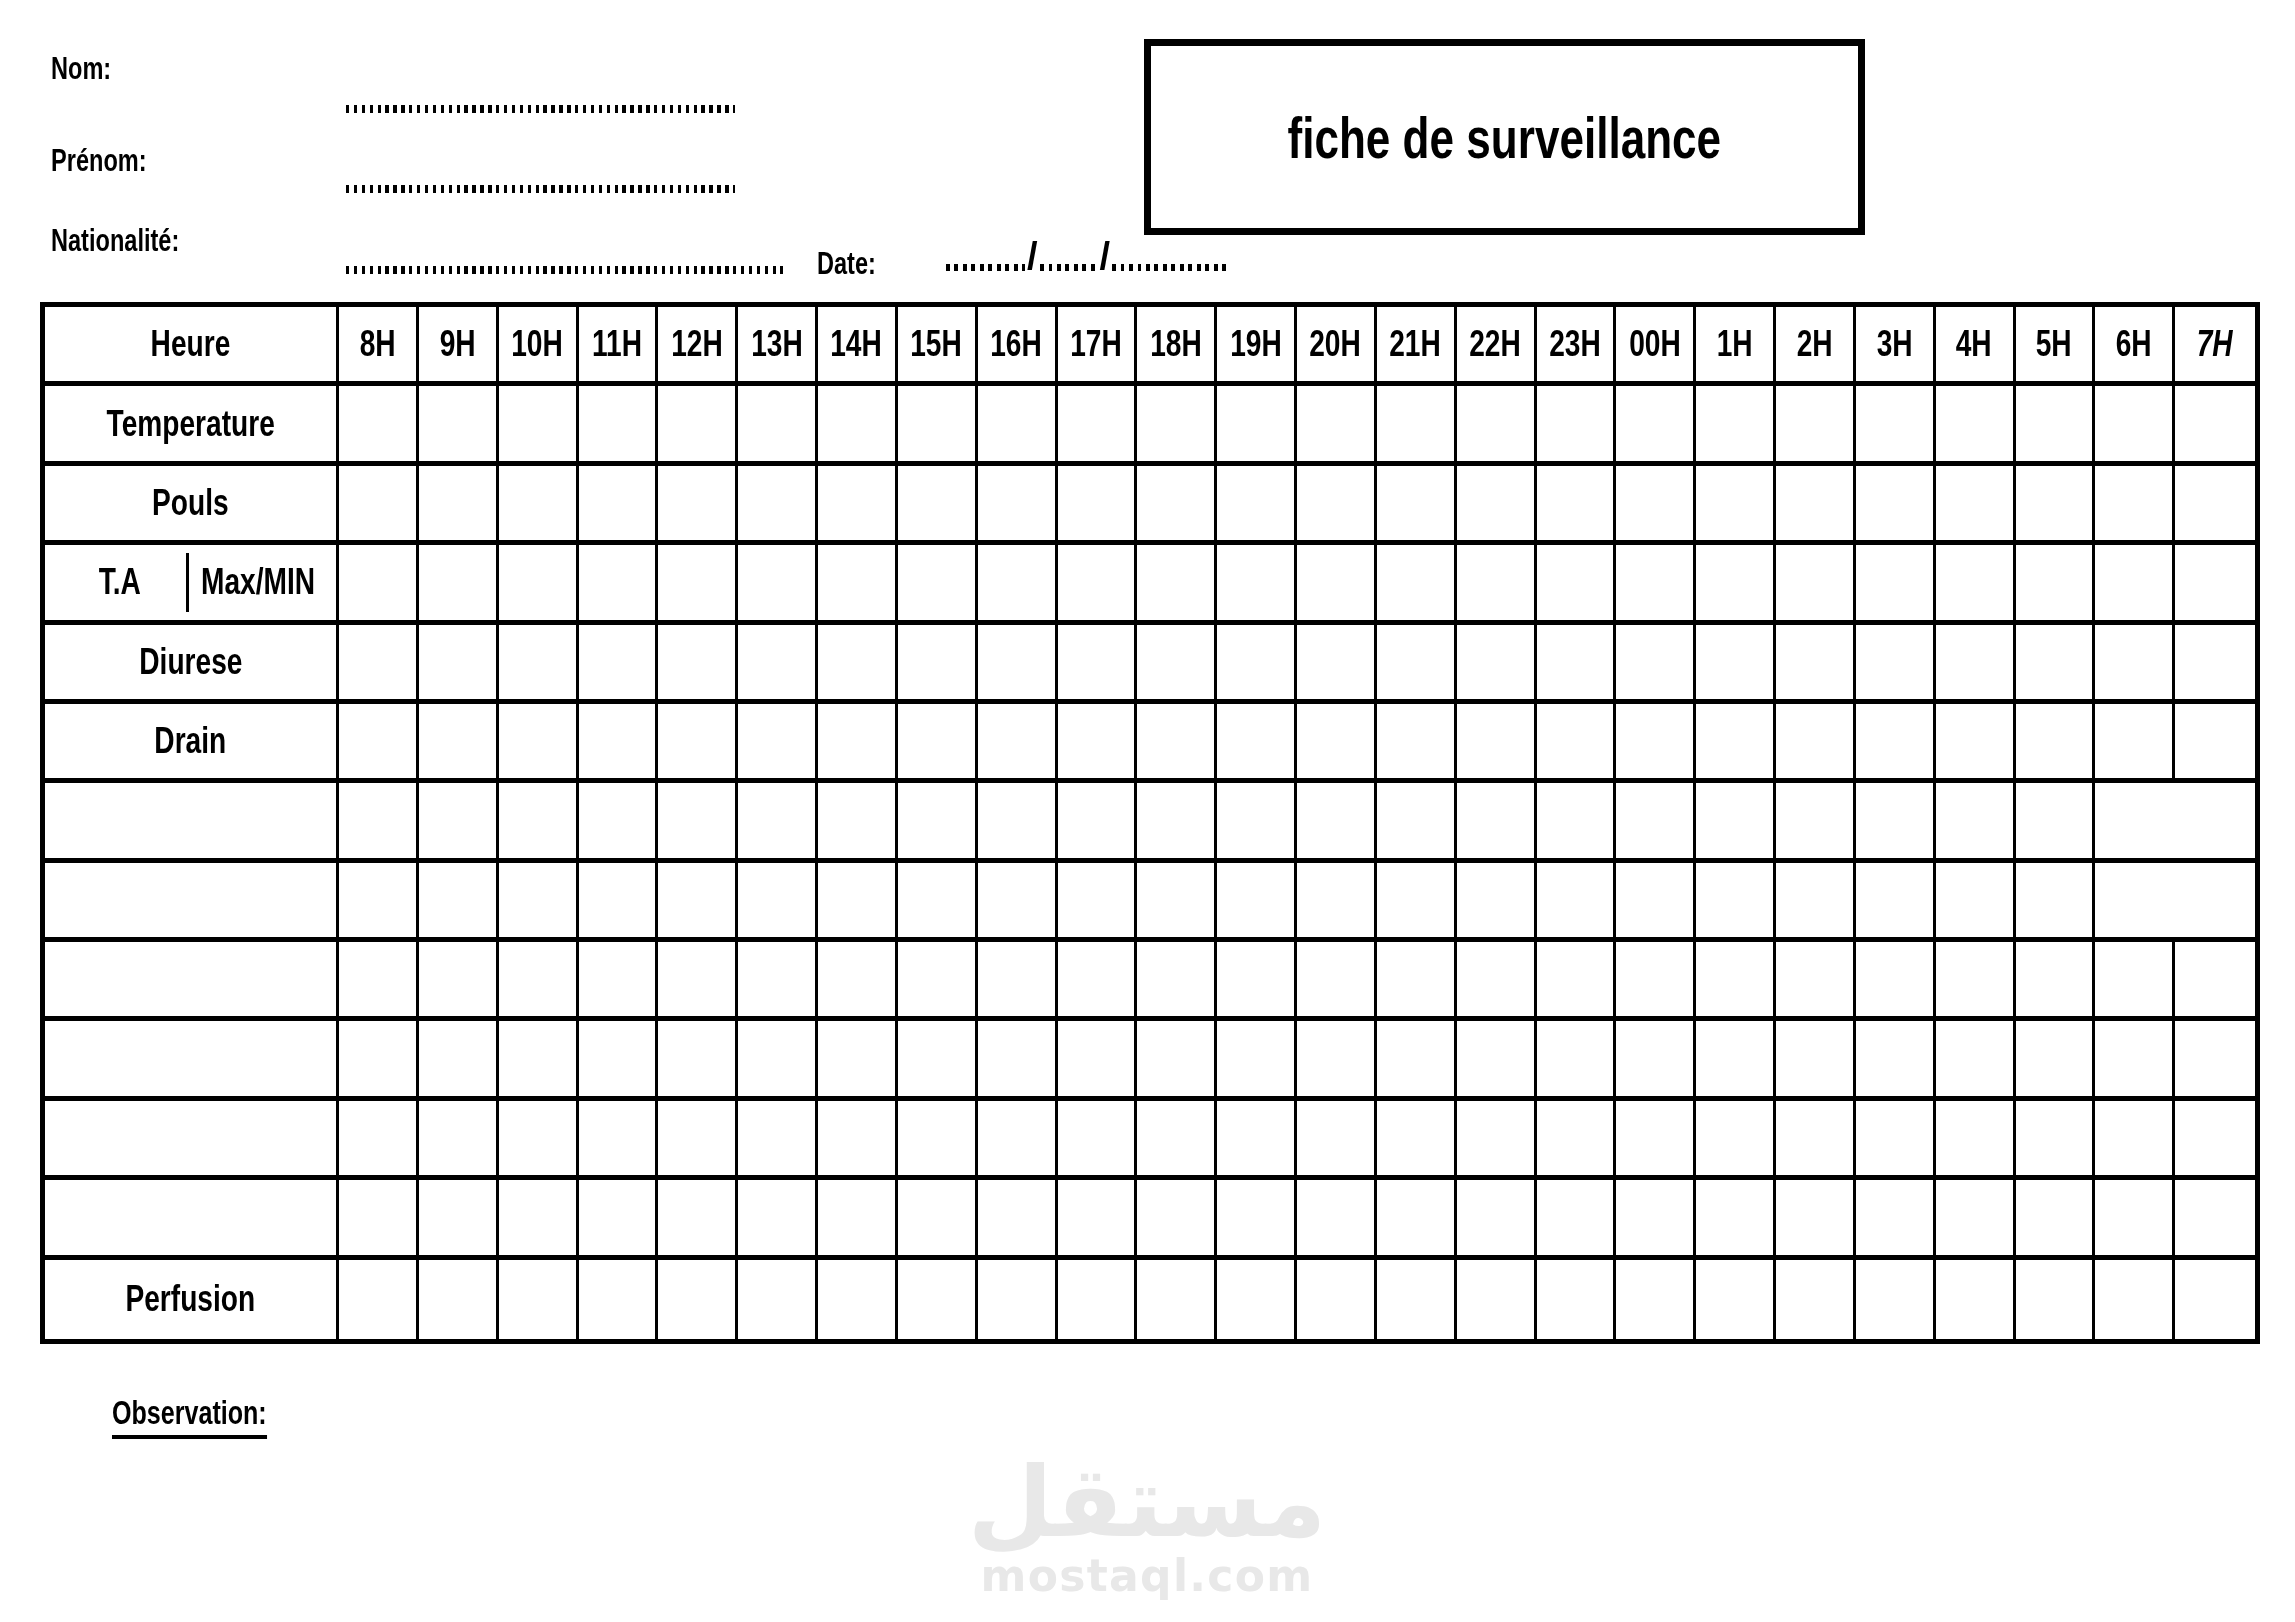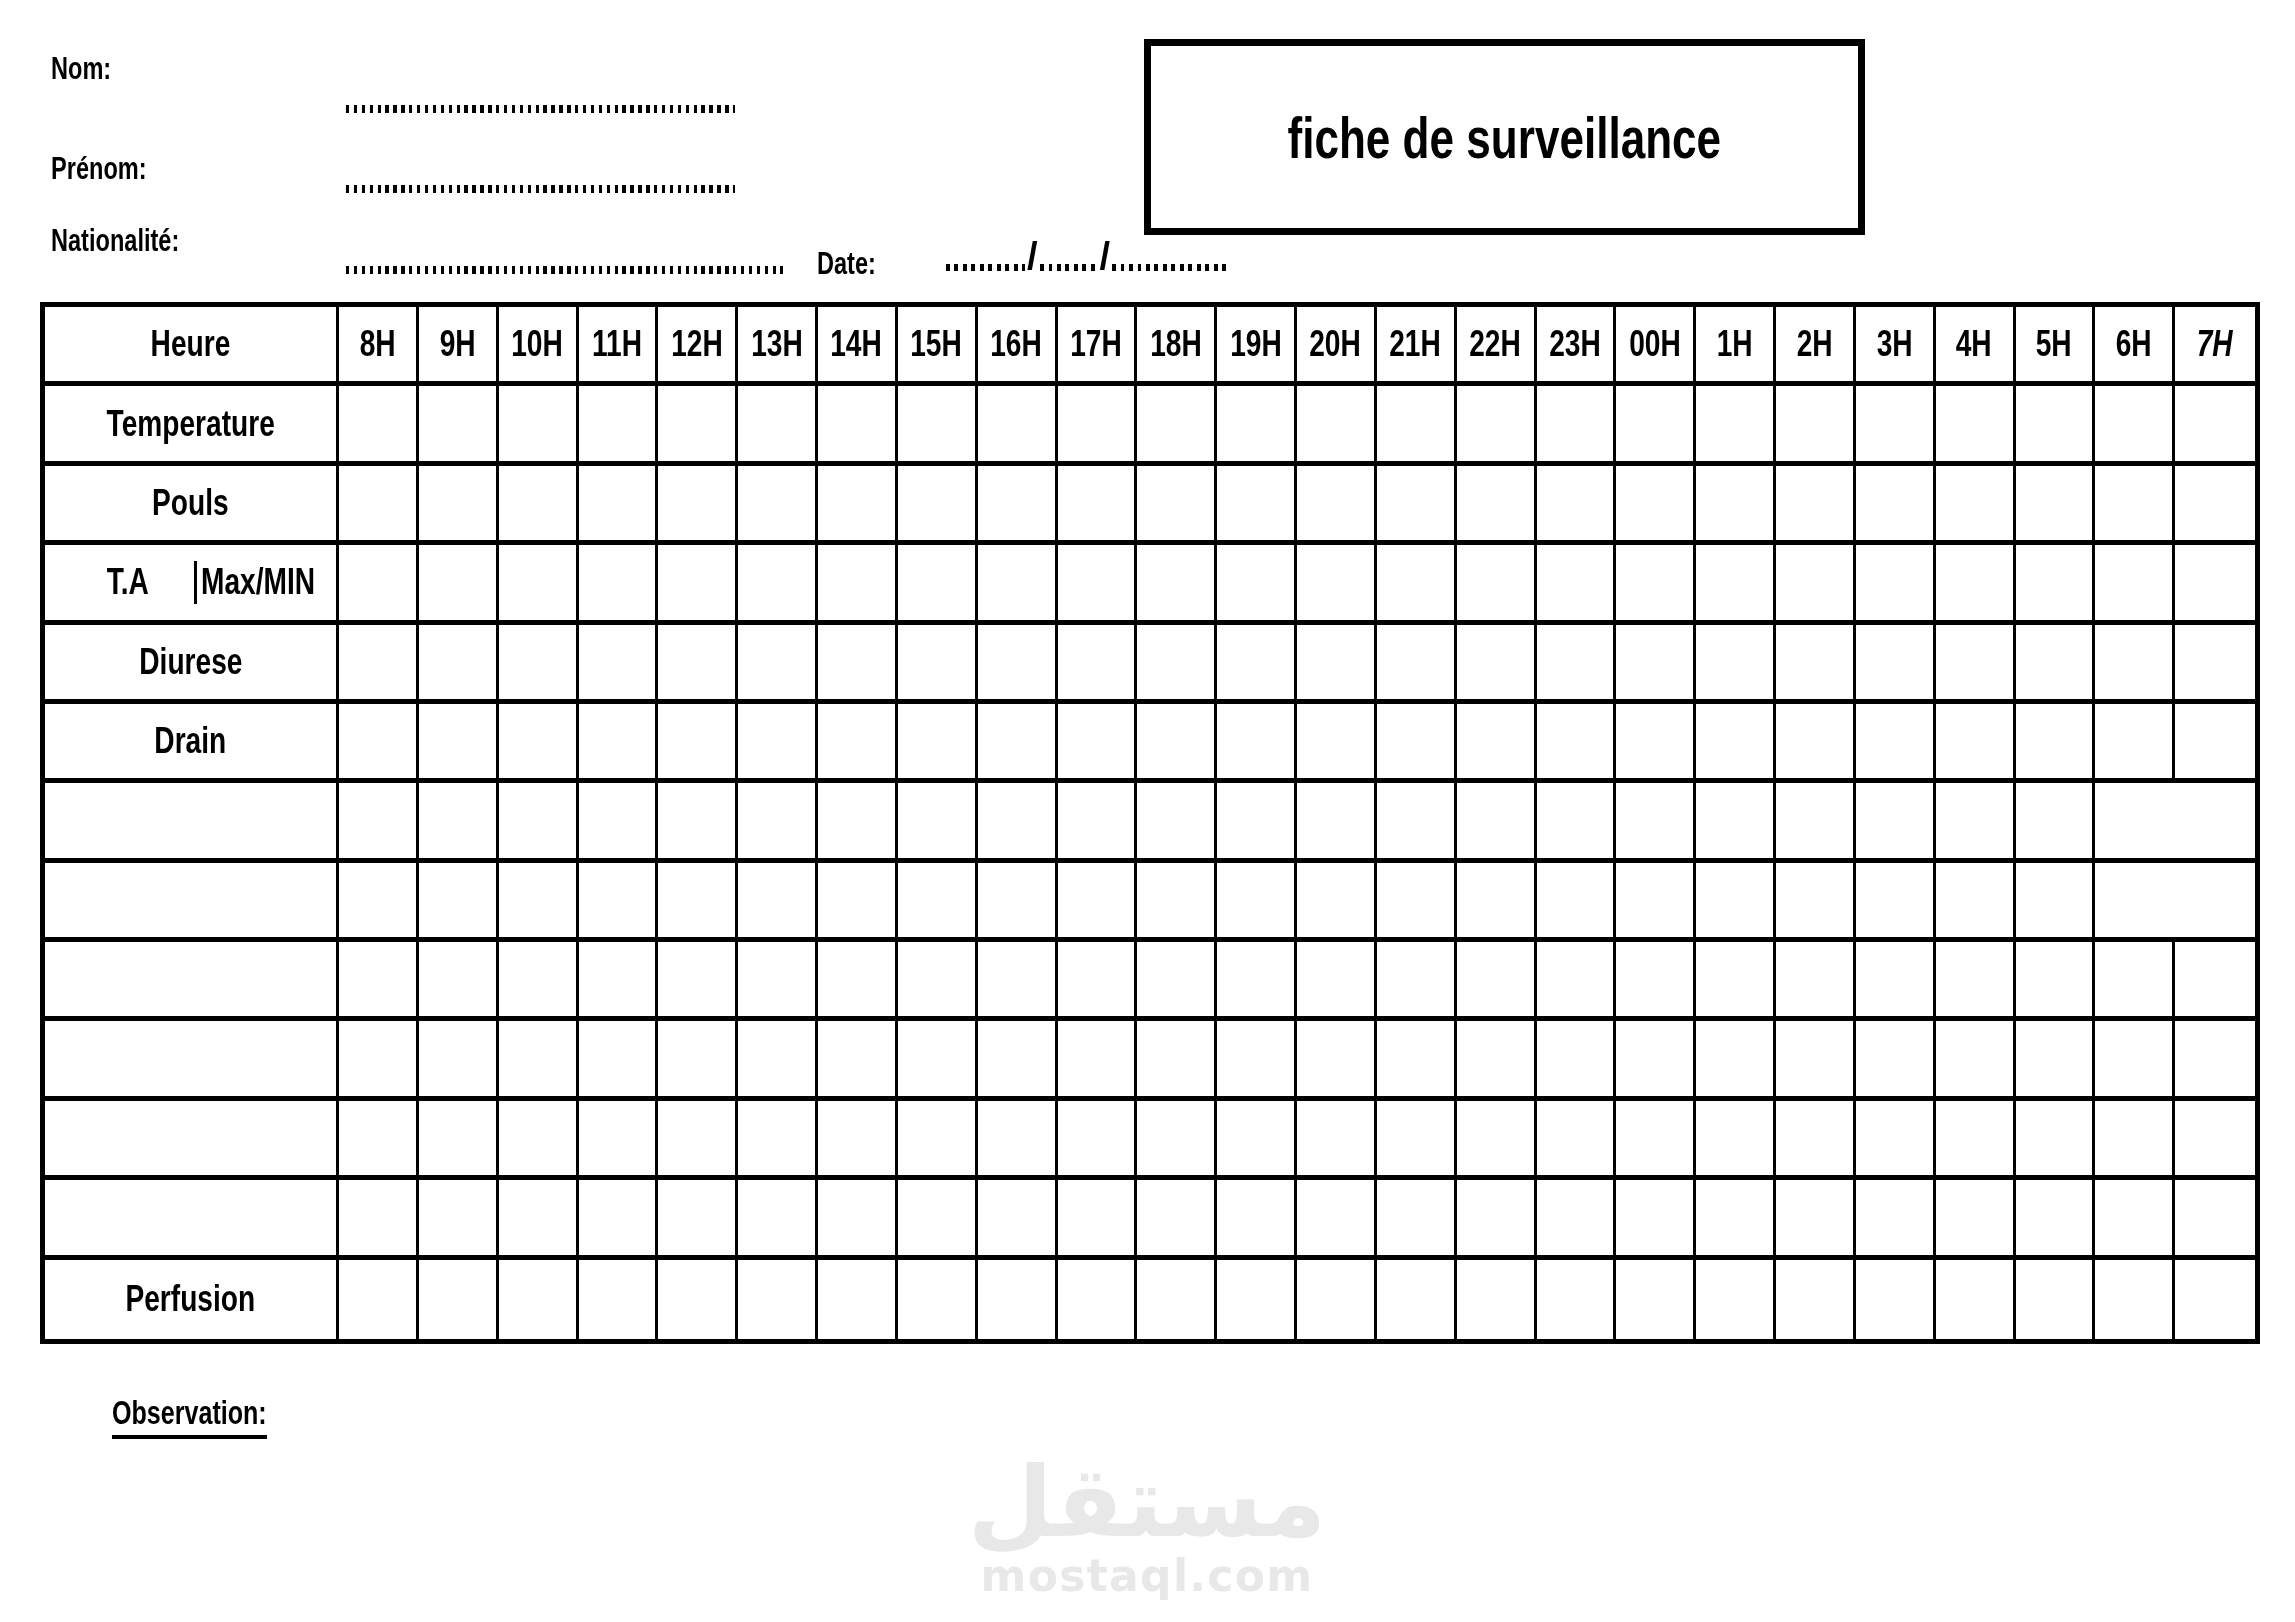--- a/index.html
+++ b/index.html
@@ -9,21 +9,21 @@
   }
   .page{position:relative;width:2295px;height:1623px;background:#fff;}
 
   
   .cond{display:inline-block;transform:scaleX(.76);transform-origin:left center;white-space:nowrap;}
   .cond.center{transform-origin:center center;}
 
   
   .plabel{position:absolute;font-weight:bold;font-size:31px;line-height:37px;white-space:nowrap;}
   .f-nom{left:51px;top:50px;}
-  .f-prenom{left:51px;top:150px;}
+  .f-prenom{left:51px;top:142px;}
   .f-nat{left:51px;top:222px;}
 
   
   .dotline{
     position:absolute;left:346px;width:389px;height:7.9px;
     background:repeating-linear-gradient(90deg,#000 0 3.3px,transparent 3.3px 7.9px);
   }
   .d1{top:105px;} .d2{top:185px;} .d3{top:266px;width:437px;}
 
   
@@ -49,21 +49,21 @@
   }
   .trow{display:grid;grid-template-columns:294px repeat(24,1fr);border-bottom:5.9px solid #000;min-height:0;}
   .trow:last-child{border-bottom:none;text-align:right;}
   .cell{
     border-right:3.9px solid #000;min-width:0;overflow:hidden;
     display:flex;align-items:center;justify-content:center;
     font-weight:bold;font-size:37px;
   }
   .cell:last-child{border-right:none;font-style:italic;}
   .label-cell{font-size:37px;}
-  .split{padding:16px;align-items:stretch;justify-content:flex-start;}
+  .split{padding:8px;align-items:stretch;justify-content:flex-start;}
   .sub{display:flex;align-items:center;justify-content:center;min-width:0;}
   .sub-ta{width:133px;border-right:3.9px solid #000;}
   .sub-mm{flex:1;}
 
   
   .obs{position:absolute;left:112px;top:1394px;font-weight:bold;font-size:33px;}
   .obs .cond{border-bottom:4.6px solid #000;padding-bottom:3.3px;}
 
   
   .watermark{

